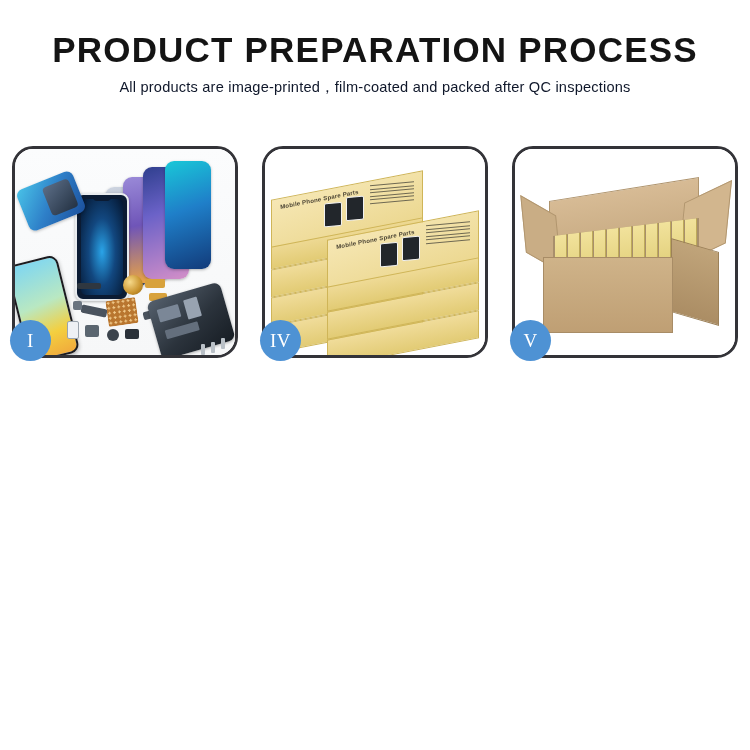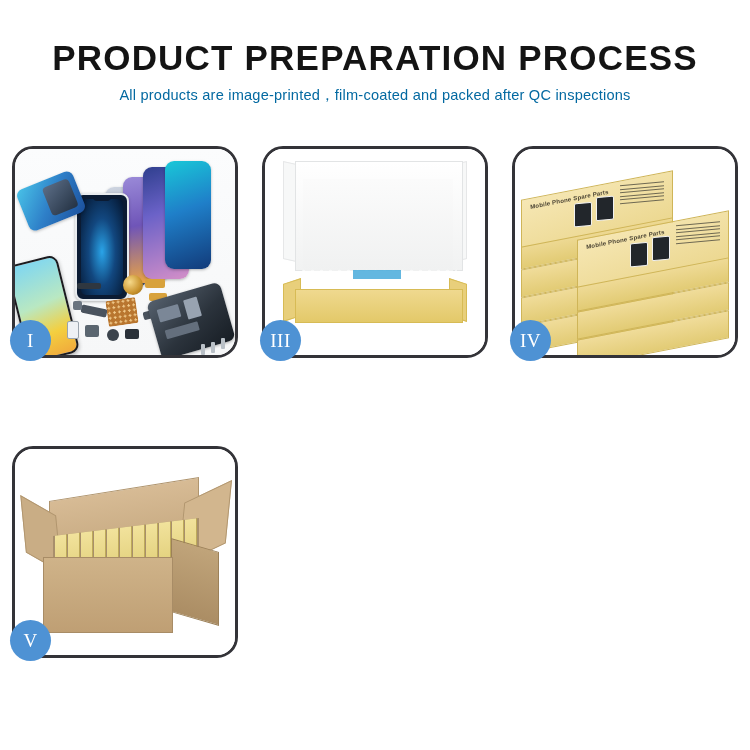--- a/index.html
+++ b/index.html
@@ -3,33 +3,33 @@
 <meta charset="utf-8">
 <style>
   html,body{margin:0;padding:0;}
   body{
     width:750px;height:750px;
     background:#ffffff;
     font-family:"Liberation Sans", sans-serif;
     overflow:hidden;
     position:relative;
   }
-  .header{ text-align:center; padding-top:40px; }
+  .header{ text-align:center; padding-top:32px; }
   .title{
     font-size:35px;
     font-weight:700;
     letter-spacing:1.2px;
     color:#141414;
     line-height:1.05;
     white-space:nowrap;
   }
   .subtitle{
     margin-top:9px;
     font-size:14.6px;
-    color:#0369a1;
+    color:#0f172a;
     letter-spacing:.2px;
     white-space:nowrap;
   }
 
   .grid{
     position:absolute;
     left:12px; top:146px;
     width:726px;
     display:grid;
     grid-template-columns:226px 226px 226px;
@@ -283,33 +283,20 @@
           <i></i>
         </div>
       <span class="scr s1"></span>
       <span class="scr s2"></span>
       <span class="scr s3"></span>
     </div>
     <div class="badge">I</div>
   </div>
 
 
-  <div class="panel">
-    <div class="panel-inner p3">
-      <div class="b3-lidflapL"></div>
-      <div class="b3-lidflapR"></div>
-      <div class="b3-lid"></div>
-      <div class="b3-foam"></div>
-      <div class="b3-content"></div>
-      <div class="b3-flapL"></div>
-      <div class="b3-flapR"></div>
-      <div class="b3-front"></div>
-    </div>
-    <div class="badge">III</div>
-  </div>
 
   <div class="panel">
     <div class="panel-inner p4">
       <div class="stack">
         <div class="sbox" style="left:0px;top:148px;"></div>
         <div class="sbox" style="left:0px;top:120px;"></div>
         <div class="sbox" style="left:0px;top:92px;"></div>
         <div class="sbox" style="left:0px;top:64px;"></div>
         <div class="sbox t" style="left:0px;top:22px;">
           <span class="boxlabel">Mobile Phone Spare Parts</span>

